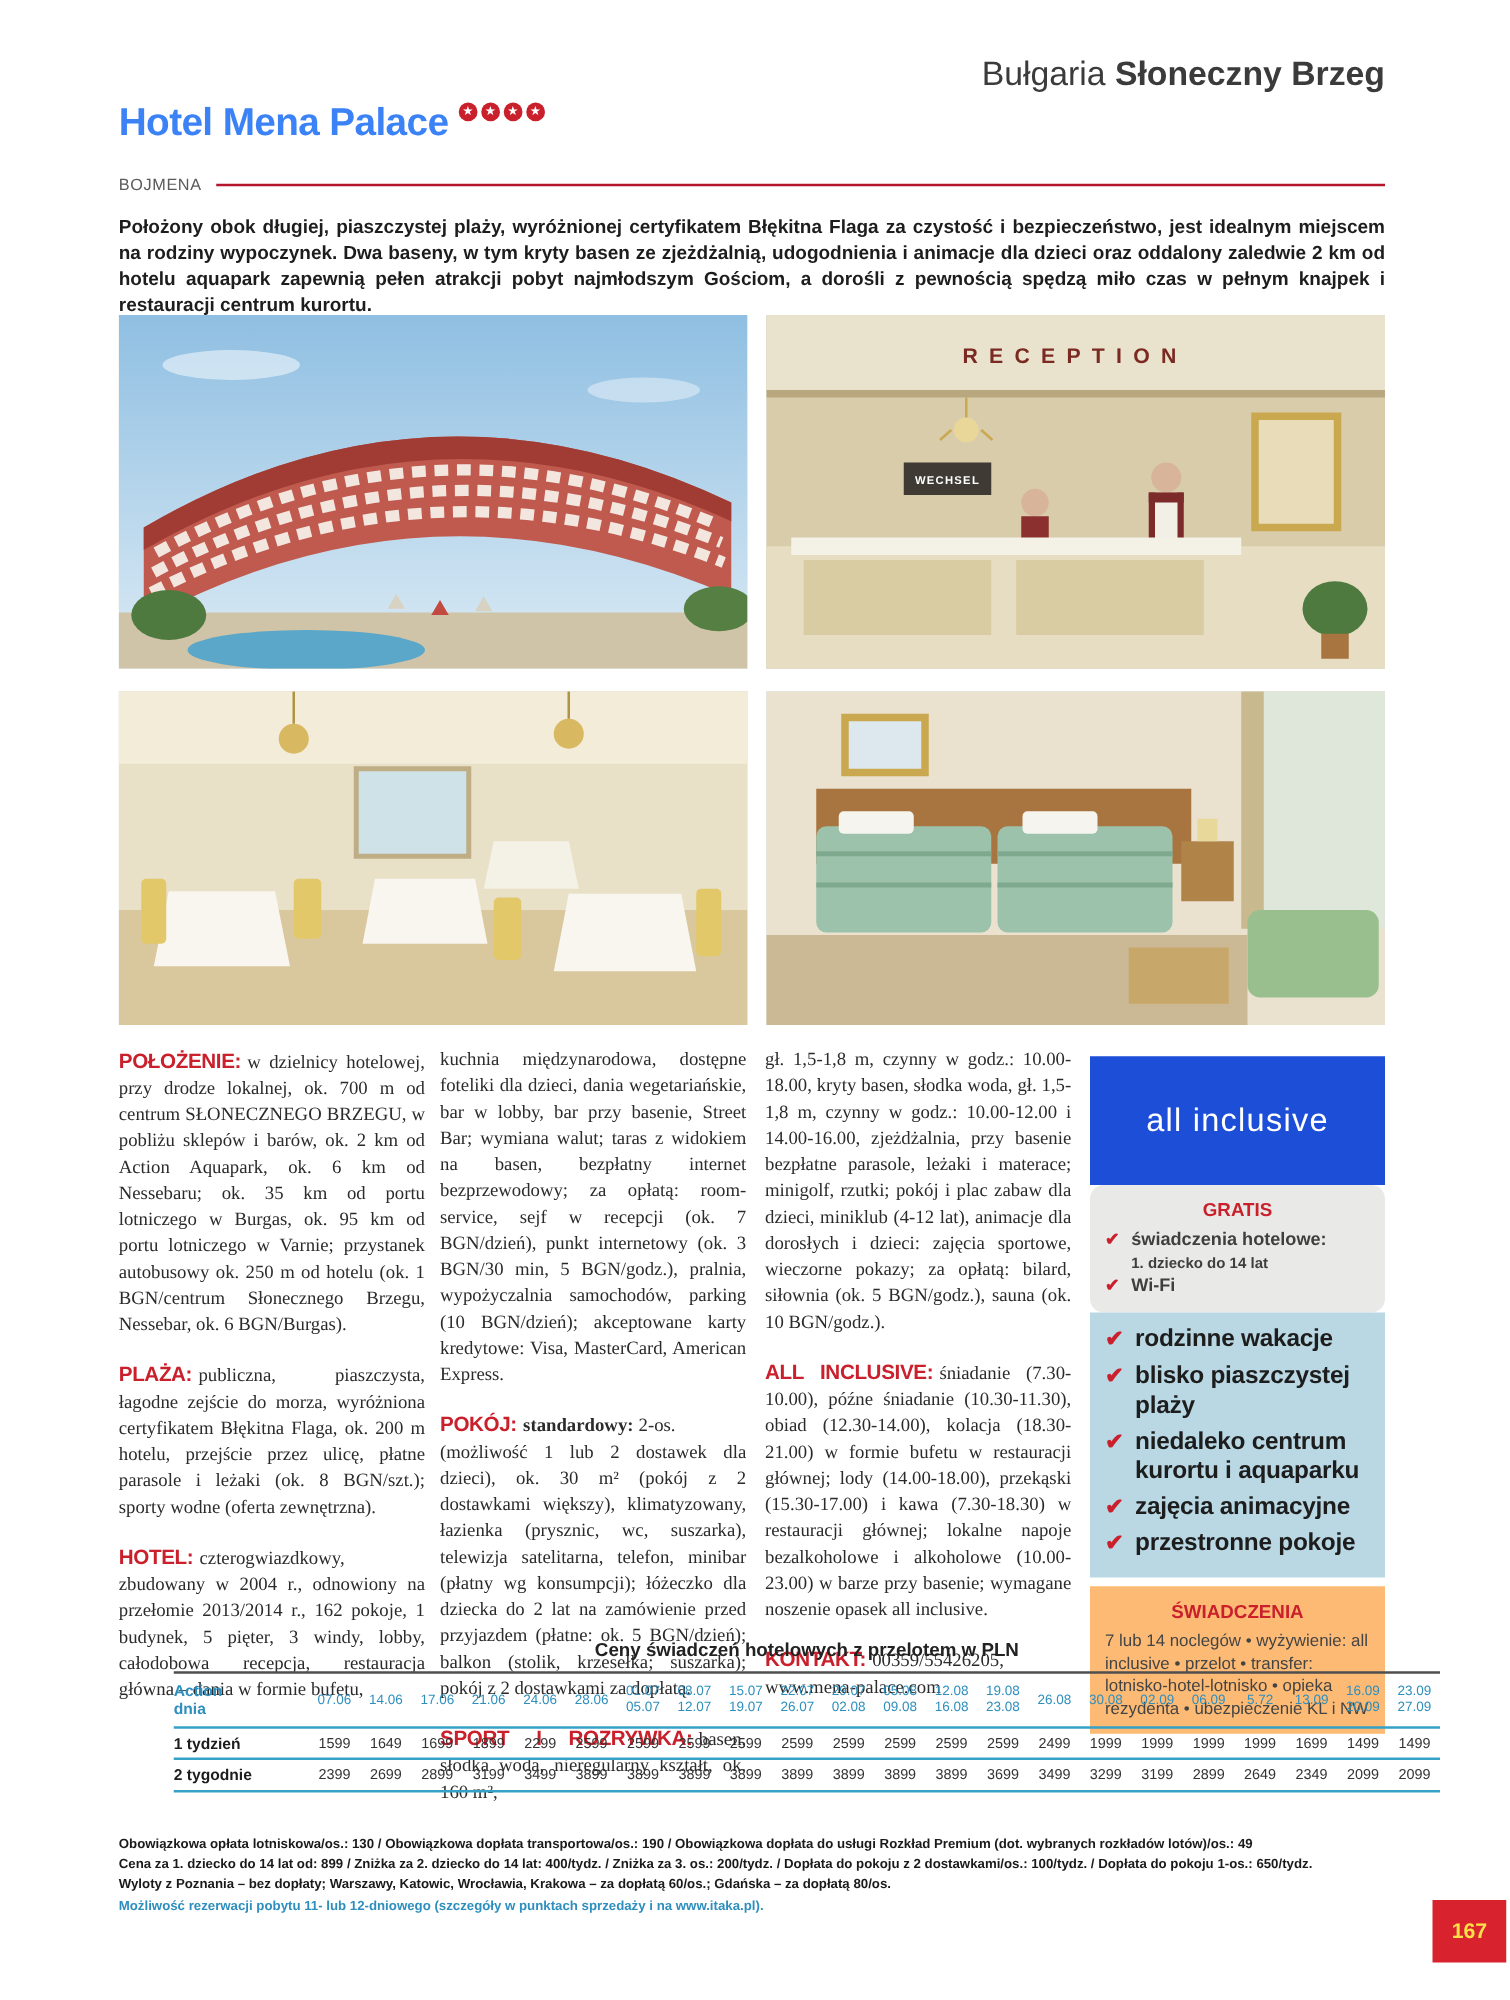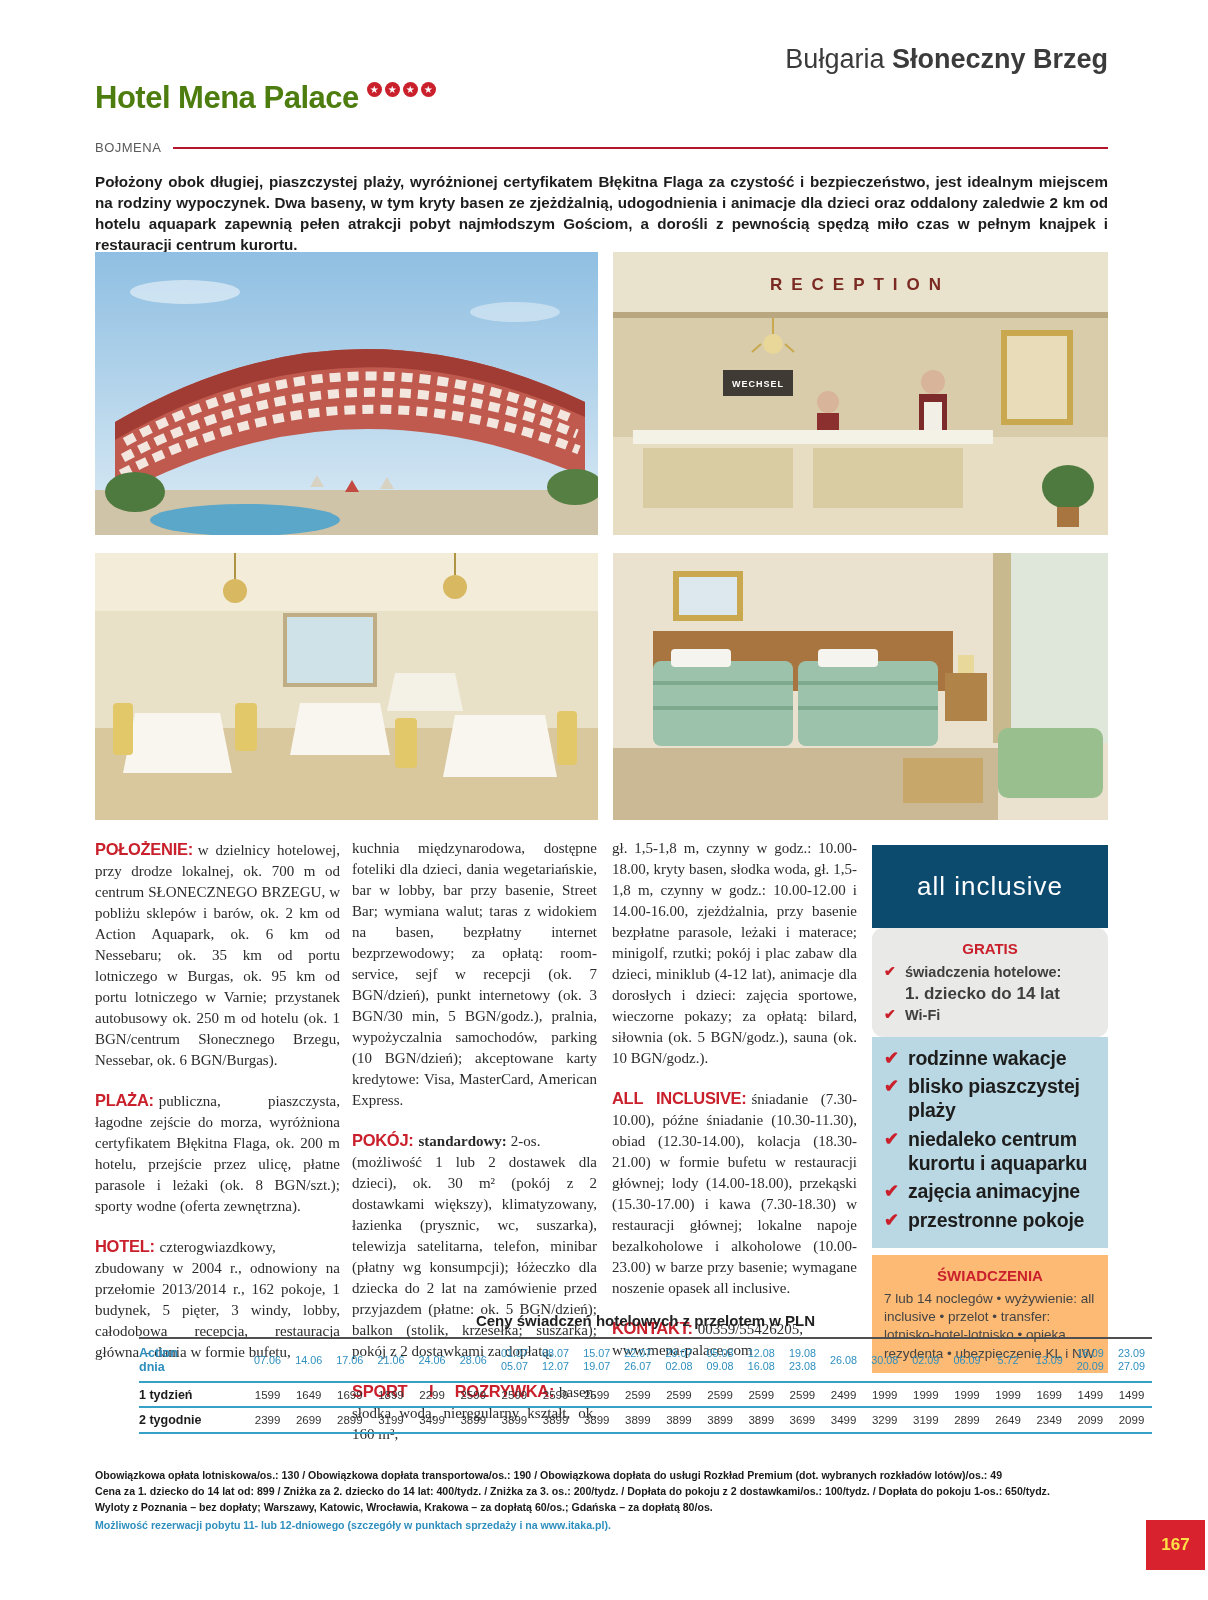--- a/index.html
+++ b/index.html
@@ -4,21 +4,21 @@
 <style>
   html,body{margin:0;padding:0;background:#ffffff;}
   .page{position:relative;width:1208px;height:1600px;background:#fff;overflow:hidden;
         font-family:"Liberation Sans", sans-serif;color:#222;}
 
   
   .region{position:absolute;top:44px;right:100px;font-size:27px;color:#3b3b3b;margin-left:12px;}
   .region .light{font-weight:400;}
   .region .bold{font-weight:700;}
   .title-row{position:absolute;top:80px;left:95px;display:flex;align-items:flex-start;}
-  .hotel-title{font-size:31px;font-weight:700;color:#4d7c0f;margin:0;letter-spacing:-0.5px;}
+  .hotel-title{font-size:31px;font-weight:700;color:#3b82f6;margin:0;letter-spacing:-0.5px;}
   .stars{display:inline-flex;gap:3px;margin-left:8px;margin-top:2px;}
   .star{width:15px;height:15px;border-radius:50%;background:#c9202c;color:#fff;font-size:10px;
         line-height:15px;text-align:center;display:inline-block;}
   .code-row{position:absolute;top:140px;left:95px;width:1013px;display:flex;align-items:center;}
   .hotel-code{font-size:13px;color:#5a5a5a;letter-spacing:0.5px;flex:0 0 auto;}
   .red-rule{flex:1;height:2px;background:#b5152b;margin-left:12px;}
   .intro{position:absolute;top:172px;left:95px;width:1013px;font-size:15.2px;font-weight:700;
          color:#1d1d1d;line-height:1.38;text-align:justify;margin:0;}
 
   
@@ -37,29 +37,29 @@
   .col{position:absolute;top:838px;width:245px;font-family:"Liberation Serif", serif;
        font-size:15px;line-height:1.40;color:#2b2b2b;text-align:justify;}
   #col-1{left:95px;} #col-2{left:352px;} #col-3{left:612px;}
   .block{margin:0 0 18px 0;}
   .sec-h{font-family:"Liberation Sans",sans-serif;font-weight:700;color:#c9202c;
          font-size:16.5px;letter-spacing:-0.3px;margin-right:5px;}
   .bold-lead{font-weight:700;margin-right:4px;}
 
   
   .sidebar{position:absolute;left:872px;top:845px;width:236px;}
-  .ai-banner{height:83px;background:#0c4a6e;color:#fff;display:flex;align-items:center;
+  .ai-banner{height:103px;background:#1d4ed8;color:#fff;display:flex;align-items:center;
              justify-content:center;font-size:26px;font-weight:400;letter-spacing:1px;}
   .box{padding:10px 12px;}
   .gratis-box{background:#e9e9e7;border-radius:11px;}
   .box-title{color:#c9202c;font-weight:700;text-align:center;font-size:15px;margin:2px 0 6px 0;}
   .check-item{position:relative;padding-left:21px;font-size:14.5px;font-weight:700;color:#3f3f3f;
               line-height:1.25;margin-bottom:2px;}
   .check-item .chk{position:absolute;left:0;top:0;color:#c9202c;font-size:14px;}
-  .check-sub{padding-left:21px;font-size:17px;font-weight:700;color:#3f3f3f;line-height:1.25;margin-bottom:2px;}
+  .check-sub{padding-left:21px;font-size:12px;font-weight:700;color:#3f3f3f;line-height:1.25;margin-bottom:2px;}
   .highlight-box{background:#b9d8e3;margin-top:0;}
   .hl-item{position:relative;padding-left:24px;font-size:19.5px;font-weight:700;color:#1d1d1d;
            line-height:1.22;margin-bottom:5px;letter-spacing:-0.2px;}
   .hl-item .chk{position:absolute;left:0;top:1px;color:#c9202c;font-size:18px;}
   .swiad-box{background:#fdba74;margin-top:7px;}
   .swiad-text{font-size:13.5px;color:#444;font-weight:400;line-height:1.35;}
 
   
   .table-wrap{position:absolute;left:95px;top:1312px;width:1013px;margin-left:44px;}
   .table-title{text-align:center;font-size:15px;font-weight:700;color:#222;margin:0 0 8px 0;}

